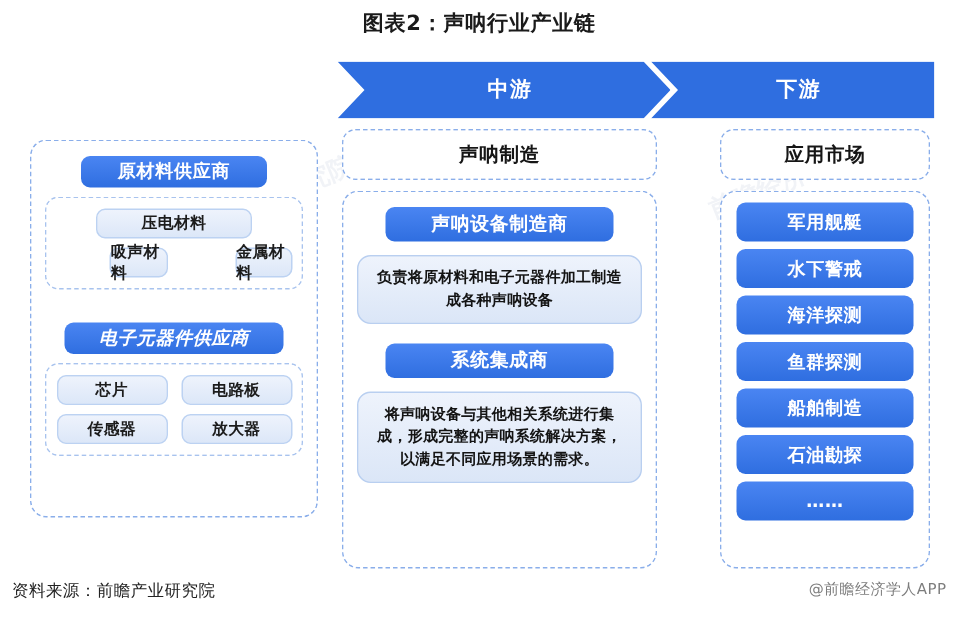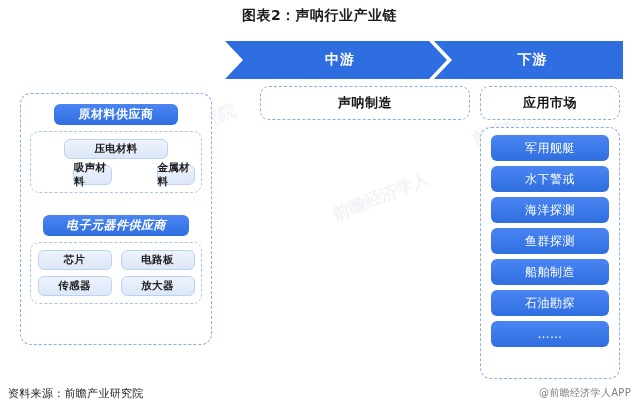--- a/index.html
+++ b/index.html
@@ -28,21 +28,21 @@
     clip-path:polygon(0 0,204px 0,222px 50%,204px 100%,0 100%,18px 50%);}
   .arrow-2{left:209px;width:222px;background:#2f6ee0;
     clip-path:polygon(0 0,204px 0,222px 50%,204px 100%,0 100%,18px 50%);}
   .arrow-3{left:418px;width:189px;background:#2f6ee0;
     clip-path:polygon(0 0,189px 0,189px 50%,189px 100%,0 100%,18px 50%);}
   .arrow span{transform:translateX(4px);}
 
   
   .col{position:absolute;top:86px;}
   .col-up{left:20px;width:192px;}
-  .col-mid{left:228px;width:210px;margin-left:32px;}
+  .col-mid{left:228px;width:210px;}
   .col-down{left:480px;width:140px;}
 
   .cap{
     box-sizing:border-box;width:100%;height:34px;
     border:1.3px dashed #8aaeea;border-radius:9px;background:#ffffff;
     display:flex;align-items:center;justify-content:center;
     font-size:13px;font-weight:bold;color:#161616;letter-spacing:.5px;
   }
 
   .body-box{
@@ -95,21 +95,21 @@
     padding:7px 9px;
     font-size:10px;line-height:15px;color:#141414;font-weight:bold;
     text-align:center;letter-spacing:.2px;
   }
   .mid-gap{height:13px;}
 
   
   .bar{
     box-sizing:border-box;width:100%;height:26px;margin-bottom:5px;
     background:linear-gradient(180deg,#4a85f2 0%,#2f6ee0 100%);
-    border-radius:6px;color:#fff;font-size:12px;font-weight:normal;
+    border-radius:6px;color:#fff;font-size:12px;font-weight:bold;
     display:flex;align-items:center;justify-content:center;letter-spacing:.5px;
   }
   .bar:last-child{margin-bottom:0;}
 
   
   .footer-left{
     position:absolute;left:8px;top:386px;
     font-size:11px;color:#222;letter-spacing:.3px;
   }
   .footer-right{
@@ -171,20 +171,31 @@
           <div class="chip chip-half2">传感器</div>
           <div class="chip chip-half2">放大器</div>
         </div>
       </div>
 
     </div>
   </div>
 
   <div class="col col-mid">
     <div class="cap">声呐制造</div>
+    <div class="body-box">
+
+      <div class="pill pill-mid">声呐设备制造商</div>
+      <div class="desc">负责将原材料和电子元器件加工制造成各种声呐设备</div>
+
+      <div class="mid-gap"></div>
+
+      <div class="pill pill-mid">系统集成商</div>
+      <div class="desc">将声呐设备与其他相关系统进行集成，形成完整的声呐系统解决方案，以满足不同应用场景的需求。</div>
+
+    </div>
   </div>
 
   <div class="col col-down">
     <div class="cap">应用市场</div>
     <div class="body-box">
       <div class="bar">军用舰艇</div>
       <div class="bar">水下警戒</div>
       <div class="bar">海洋探测</div>
       <div class="bar">鱼群探测</div>
       <div class="bar">船舶制造</div>

